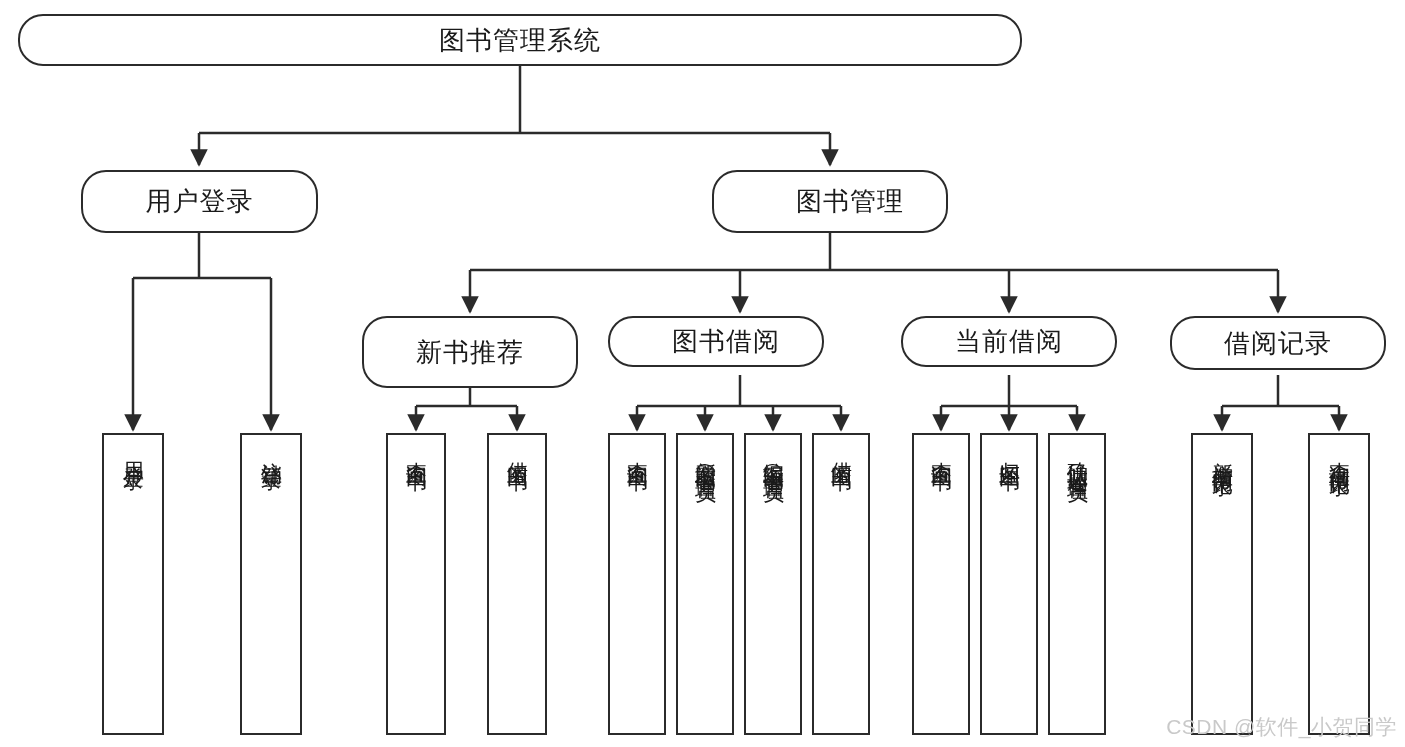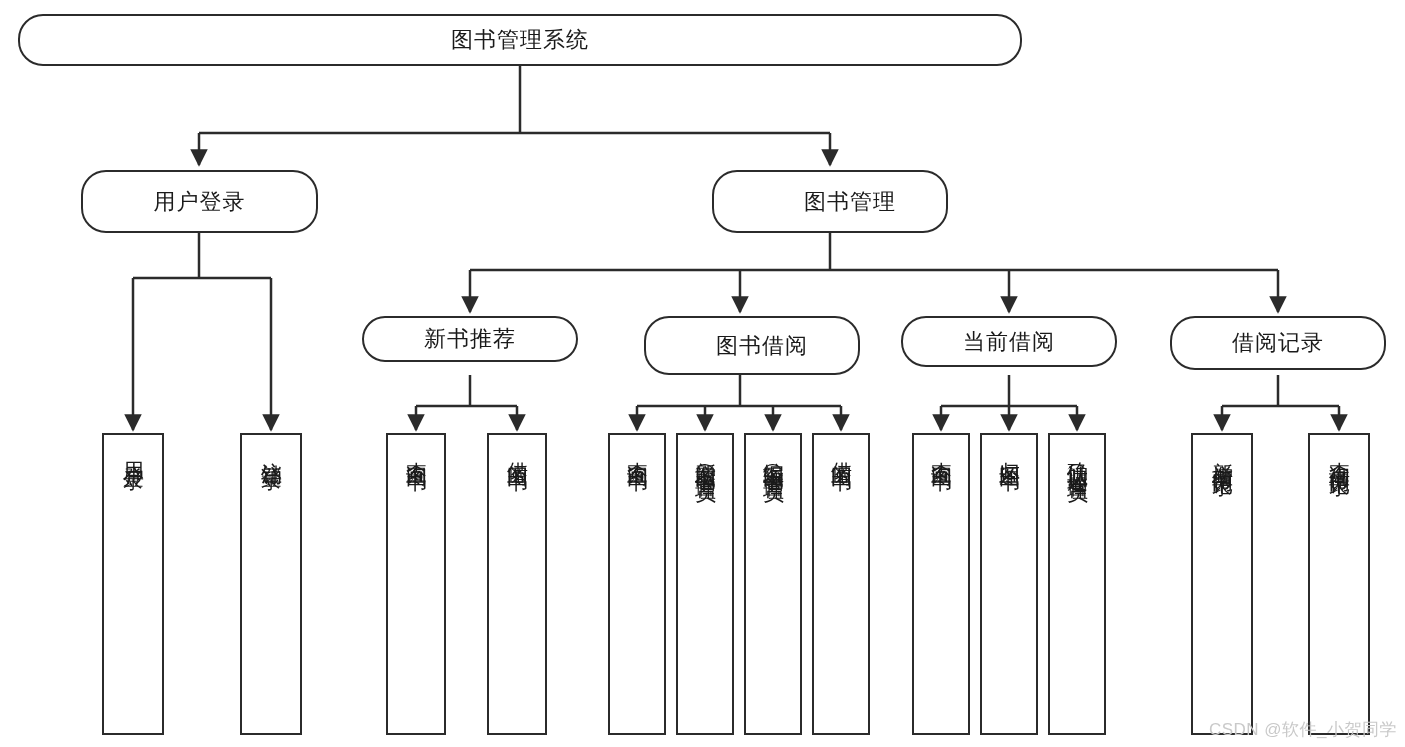--- a/index.html
+++ b/index.html
@@ -29,21 +29,21 @@
     position: absolute;
     box-sizing: border-box;
     background: #ffffff;
     border: 2px solid #2b2b2b;
     display: flex;
     align-items: center;
     justify-content: center;
     color: #1a1a1a;
   }
   .node.horiz {
-    font-size: 22px;
+    font-size: 26px;
     letter-spacing: 1px;
     border-radius: 25px;
   }
   .node.vert {
     align-items: flex-start;
     justify-content: center;
     padding-top: 10px;
   }
   .node.vert .vtext {
     writing-mode: vertical-rl;
@@ -51,21 +51,21 @@
     font-size: 21px;
     line-height: 1.18;
     letter-spacing: 3px;
     white-space: nowrap;
     text-align: left;
   }
   .watermark {
     position: absolute;
     right: 8px;
     bottom: 6px;
-    font-size: 17px;
+    font-size: 21px;
     color: #c9c9c9;
     letter-spacing: 0.5px;
     white-space: nowrap;
   }
 </style>
 </head>
 <body>
 
 <div id="canvas">
 
@@ -124,24 +124,24 @@
     <span>图书管理系统</span>
   </div>
 
   <div class="node horiz" style="left:81px; top:170px; width:237px; height:63px;">
     <span>用户登录</span>
   </div>
   <div class="node horiz" style="left:712px; top:170px; width:236px; height:63px;padding-left:40px;">
     <span>图书管理</span>
   </div>
 
-  <div class="node horiz" style="left:362px; top:316px; width:216px; height:46px;align-items:center;">
+  <div class="node horiz" style="left:362px; top:316px; width:216px; height:72px;align-items:center;">
     <span>新书推荐</span>
   </div>
-  <div class="node horiz" style="left:644px; top:316px; width:216px; height:59px;padding-left:20px;">
+  <div class="node horiz" style="left:608px; top:316px; width:216px; height:51px;padding-left:20px;">
     <span>图书借阅</span>
   </div>
   <div class="node horiz" style="left:901px; top:316px; width:216px; height:51px;">
     <span>当前借阅</span>
   </div>
   <div class="node horiz" style="left:1170px; top:316px; width:216px; height:54px;">
     <span>借阅记录</span>
   </div>
 
   <div class="node vert" style="left:102px; top:433px; width:62px; height:302px;">

